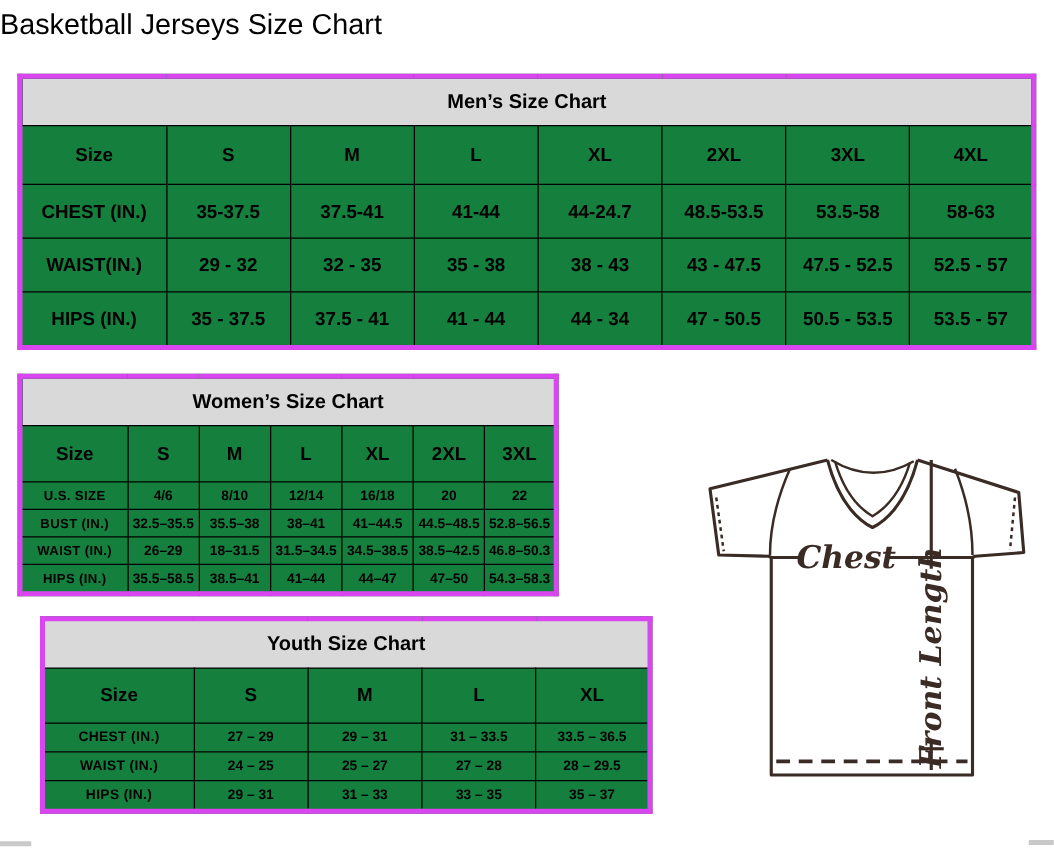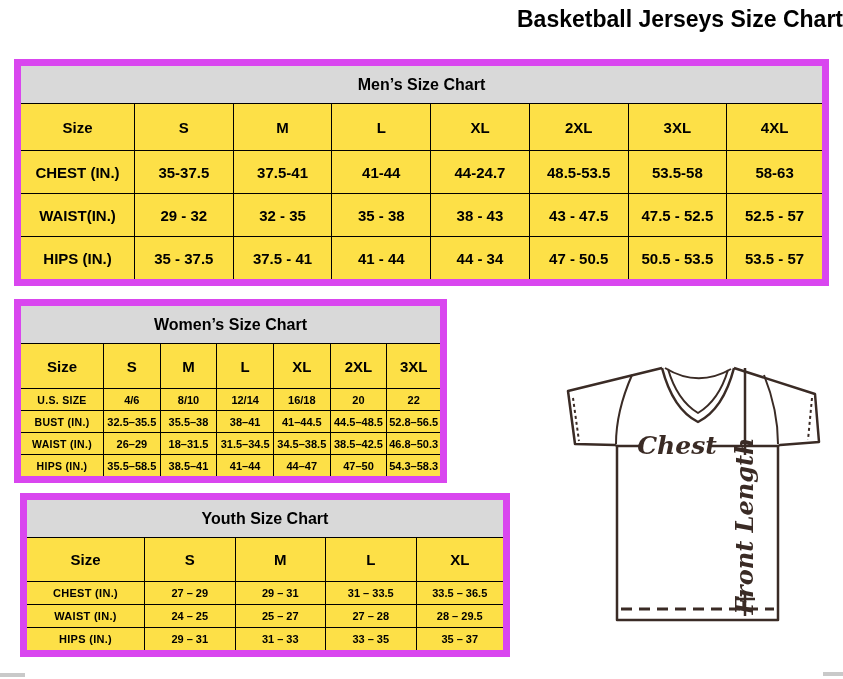--- a/index.html
+++ b/index.html
@@ -1,31 +1,31 @@
 <!DOCTYPE html>
 <html><head>
 <meta charset="utf-8">
 <style>
   html,body{margin:0;padding:0;background:#fff}
   body{width:843px;height:679px;position:relative;font-family:"Liberation Sans",sans-serif;color:#000;overflow:hidden}
-  .page-title{position:absolute;top:6px;left:0;width:100%;text-align:right;font-size:23px;font-weight:bold;margin:0}
-  table{position:absolute;border-collapse:collapse;table-layout:fixed;background:#fde047;border:7px solid #d946ef}
+  .page-title{position:absolute;top:6px;left:0;width:100%;text-align:left;font-size:23px;font-weight:normal;margin:0}
+  table{position:absolute;border-collapse:collapse;table-layout:fixed;background:#15803d;border:4px solid #d946ef}
   td{border:1px solid #000;text-align:center;vertical-align:middle;font-weight:bold;padding:0;overflow:hidden;white-space:nowrap}
   tr.band td{background:#d9d9d9;font-size:16px;height:37px}
   
   .men{left:14px;top:59px;width:815px}
   .men tr.cols td{height:46px;font-size:15px}
   .men tr.data td{height:42px;font-size:15px}
   
   .women{left:14px;top:299px;width:433px}
   .women tr.cols td{height:44px;font-size:15px}
   .women tr.data td{height:21px;font-size:11px}
   .women tr.data td.lbl{font-size:10.5px;letter-spacing:.3px}
   
-  .youth{left:20px;top:493px;width:490px}
+  .youth{left:32px;top:493px;width:490px}
   .youth tr.cols td{height:43px;font-size:15px}
   .youth tr.data td{height:22px;font-size:11px}
   .youth tr.data td.lbl{letter-spacing:.3px}
   
   .diagram{position:absolute;left:558px;top:358px;width:280px;height:306px}
   .diagram .stroke{fill:none;stroke:#3a2b25;stroke-width:2.5;stroke-linejoin:round;stroke-linecap:butt}
   .diagram .thin{stroke-width:2}
   .diagram .dash-small{stroke-dasharray:3,3}
   .diagram .dash-hem{stroke-dasharray:11,7;stroke-width:3}
   .diagram text{fill:#3a2b25;font-family:"DejaVu Serif",serif;font-style:italic;font-weight:bold}

